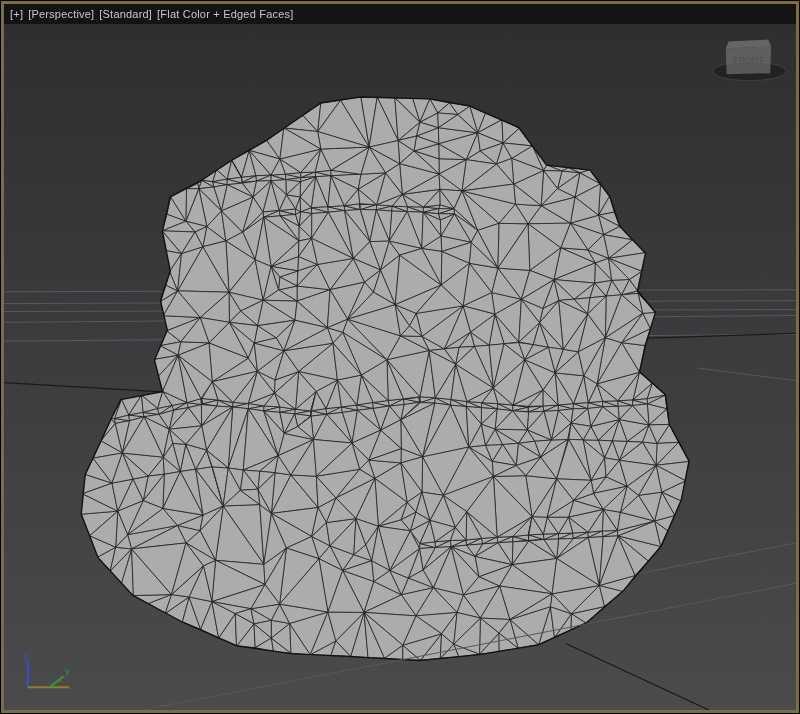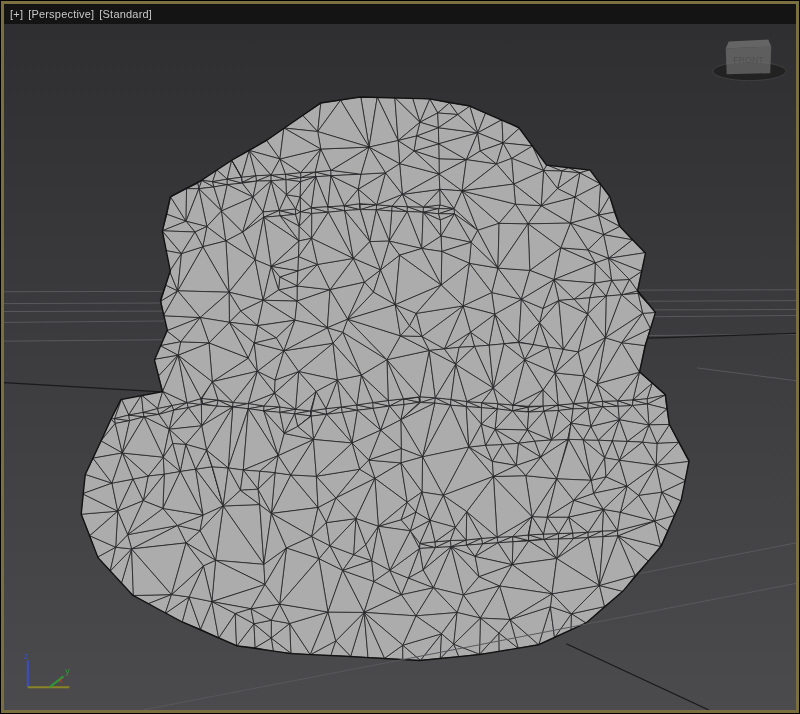--- a/index.html
+++ b/index.html
@@ -1139,14 +1139,15 @@
         <polygon points="14,19 60,17 59,44 15,45" fill="#868686" opacity="0.6"></polygon>
         <text x="37" y="34" font-size="9" fill="#4e4e4e" opacity="0.75" text-anchor="middle">FRONT</text>
       </g>
     </svg>
   </div>
 
   <div class="topbar" style="background: rgb(20, 20, 20); color: rgb(200, 200, 200);">
     <span>[+]</span>
     <span>[Perspective]</span>
     <span>[Standard]</span>
+    <span>[Flat Color + Edged Faces]</span>
   </div>
 </div>
 
 </body></html>

